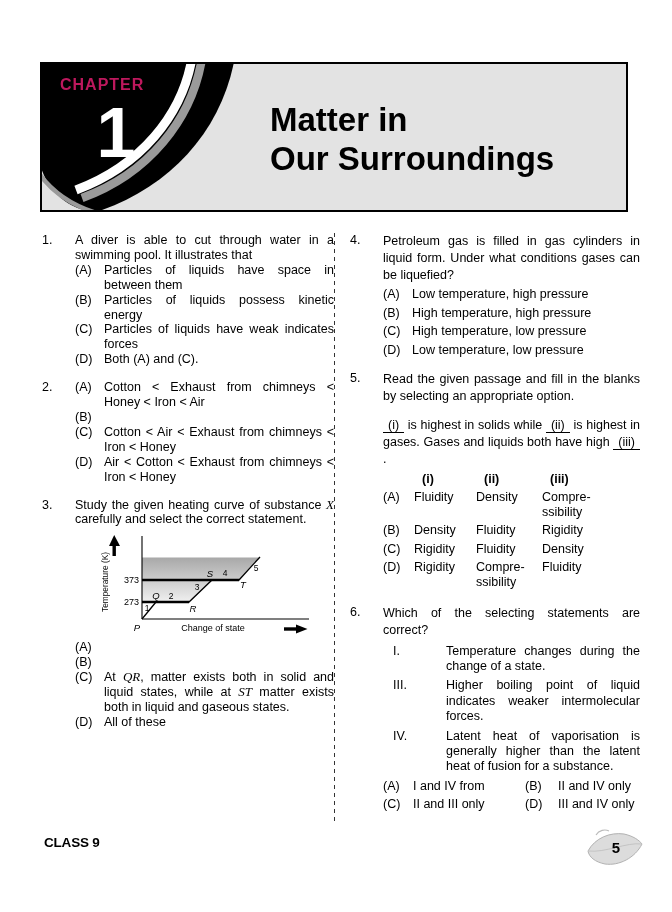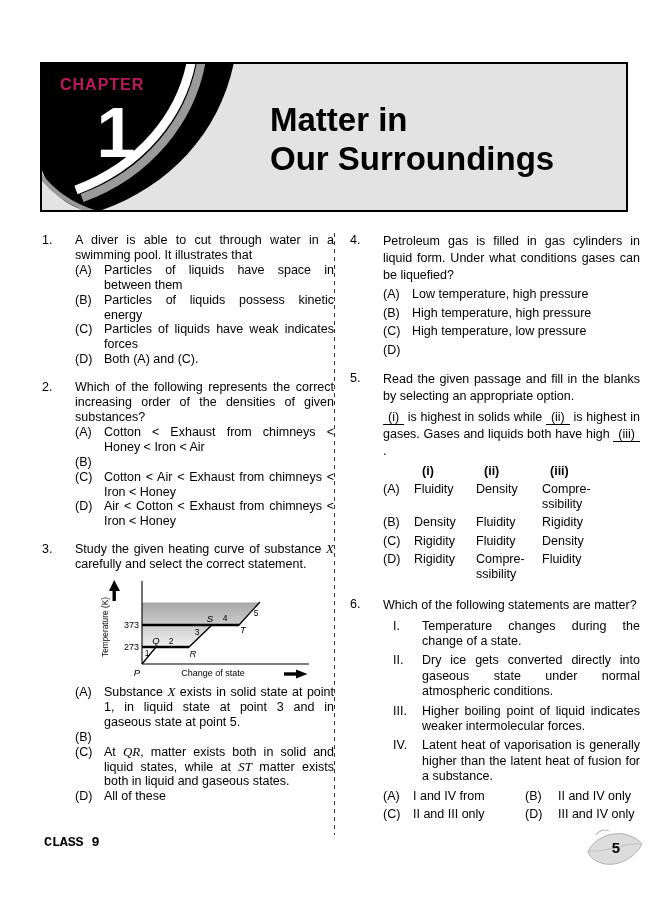--- a/index.html
+++ b/index.html
@@ -24,52 +24,52 @@
   .content{position:absolute;left:40px;top:233px;width:600px;display:flex;font-size:12.5px;}
   .col-left{width:294px;line-height:14.9px;}
   .divider{width:1px;flex:none;
     background-image:repeating-linear-gradient(to bottom,#333 0 4px,transparent 4px 8px);}
   .col-right{flex:1;padding-left:13px;line-height:15.5px;min-width:0;}
   .question{display:flex;margin-bottom:13px;}
   .qnum{flex:none;width:33px;padding-left:2px;}
   .qbody{flex:1;min-width:0;}
   .qtext{text-align:justify;}
   .col-right .qtext{line-height:17px;}
-  .passage{margin-top:4px;}
+  .passage{margin-top:12px;}
   em{font-family:"Liberation Serif",serif;font-style:italic;font-size:13px;}
   .blank{border-bottom:1px solid #000;padding:0 5px;}
   .opts{margin-top:0;}
   .col-right .opts{margin-top:2px;}
   .opt{display:flex;}
   .col-right .opt{margin-top:3px;line-height:15.5px;}
   .opt .label{flex:none;width:29px;}
   .opt .text{flex:1;text-align:justify;min-width:0;}
   
   .statement{display:flex;margin-top:4.5px;line-height:15.2px;}
   .statement .slabel{flex:none;width:39px;padding-left:10px;box-sizing:border-box;}
-  .statement .stext{flex:1;text-align:justify;min-width:0;}
+  .statement .stext{flex:1;text-align:justify;min-width:0;margin-left:24px;}
   
   .q-table{margin:4px 0 2px 0;}
   .trow{display:flex;margin-top:3px;}
   .tlabel{flex:none;width:31px;}
   .tcell{line-height:15px;}
   .c0{width:62px;}.c1{width:66px;}.c2{width:70px;}
   .thead .tcell{font-weight:bold;padding-left:8px;box-sizing:border-box;}
   
   .qopts-grid{display:grid;grid-template-columns:30px 112px 33px auto;margin-top:4px;line-height:16px;row-gap:2px;}
   
   .figure{width:250px;height:108px;margin:3px 0 2px -12px;}
   .figure svg text{font-family:"Liberation Sans",sans-serif;}
   .tick{font-size:9px;}
   .axlab{font-size:8.3px;}
   .xlab{font-size:9px;}
   .pt{font-family:"Liberation Serif",serif;font-style:italic;font-size:9.5px;}
   .seg{font-size:8.5px;}
   
-  .class-label{position:absolute;left:44px;top:835px;font-size:13.5px;font-weight:bold;letter-spacing:-0.2px;font-family:Liberation Mono, monospace;}
+  .class-label{position:absolute;left:44px;top:835px;font-size:13.5px;font-weight:bold;letter-spacing:-0.2px;}
   .leaf{position:absolute;left:586px;top:829px;}
   .leaf text{font-family:"Liberation Sans",sans-serif;font-weight:bold;font-size:15px;}
 </style>
 </head>
 <body>
 
 <div class="header">
   <svg class="badge" width="230" height="156" viewBox="0 0 230 156">
     <path d="M0,0 H194 C180,70 130,124 62,148 C38,154 8,134 0,102 Z" fill="#000"></path>
     <path d="M152,-4 C142,54 100,104 36,128" stroke="#fff" stroke-width="9" fill="none"></path>
@@ -106,21 +106,20 @@
             <div class="opt">
               <div class="label">(D)</div>
               <div class="text">Both (A) and (C).</div>
             </div>
           </div>
         </div>
       </div>
       <div class="question">
         <div class="qnum">2.</div>
         <div class="qbody">
-          <div class="qtext">Which of the following represents the correct increasing order of the densities of given substances?</div>
           <div class="opts">
             <div class="opt">
               <div class="label">(A)</div>
               <div class="text">Cotton &lt; Exhaust from chimneys &lt; Honey &lt; Iron &lt; Air</div>
             </div>
             <div class="opt">
               <div class="label">(B)</div>
             </div>
             <div class="opt">
               <div class="label">(C)</div>
@@ -178,21 +177,20 @@
       <text class="seg" x="84" y="81" text-anchor="middle">1</text>
       <text class="seg" x="108" y="69" text-anchor="middle">2</text>
       <text class="seg" x="134" y="60" text-anchor="middle">3</text>
       <text class="seg" x="162" y="46" text-anchor="middle">4</text>
       <text class="seg" x="193" y="41" text-anchor="middle">5</text>
     </svg>
   </div>
           <div class="opts">
             <div class="opt">
               <div class="label">(A)</div>
-              <div class="text">Substance <em>X</em> exists in solid state at point 1, in liquid state at point 3 and in gaseous state at point 5.</div>
             </div>
             <div class="opt">
               <div class="label">(B)</div>
             </div>
             <div class="opt">
               <div class="label">(C)</div>
               <div class="text">At <em>QR</em>, matter exists both in solid and liquid states, while at <em>ST</em> matter exists both in liquid and gaseous states.</div>
             </div>
             <div class="opt">
               <div class="label">(D)</div>
@@ -216,20 +214,21 @@
             <div class="opt">
               <div class="label">(B)</div>
               <div class="text">High temperature, high pressure</div>
             </div>
             <div class="opt">
               <div class="label">(C)</div>
               <div class="text">High temperature, low pressure</div>
             </div>
             <div class="opt">
               <div class="label">(D)</div>
+              <div class="text">Low temperature, low pressure</div>
             </div>
           </div>
         </div>
       </div>
       <div class="question">
         <div class="qnum">5.</div>
         <div class="qbody">
           <div class="qtext">Read the given passage and fill in the blanks by selecting an appropriate option.</div>
           <div class="qtext passage"><span class="blank">(i)</span> is highest in solids while <span class="blank">(ii)</span> is highest in gases. Gases and liquids both have high <span class="blank">(iii)</span> .</div>
           <div class="q-table">
@@ -262,28 +261,24 @@
               <div class="tcell c0">Rigidity</div>
               <div class="tcell c1">Compre-ssibility</div>
               <div class="tcell c2">Fluidity</div>
             </div>
           </div>
         </div>
       </div>
       <div class="question">
         <div class="qnum">6.</div>
         <div class="qbody">
-          <div class="qtext">Which of the following statements are matter?</div>
+          <div class="qtext">Which of the selecting statements are correct?</div>
           <div class="statement">
             <div class="slabel">I.</div>
             <div class="stext">Temperature changes during the change of a state.</div>
-          </div>
-          <div class="statement">
-            <div class="slabel">II.</div>
-            <div class="stext">Dry ice gets converted directly into gaseous state under normal atmospheric conditions.</div>
           </div>
           <div class="statement">
             <div class="slabel">III.</div>
             <div class="stext">Higher boiling point of liquid indicates weaker intermolecular forces.</div>
           </div>
           <div class="statement">
             <div class="slabel">IV.</div>
             <div class="stext">Latent heat of vaporisation is generally higher than the latent heat of fusion for a substance.</div>
           </div>
           <div class="qopts-grid">

